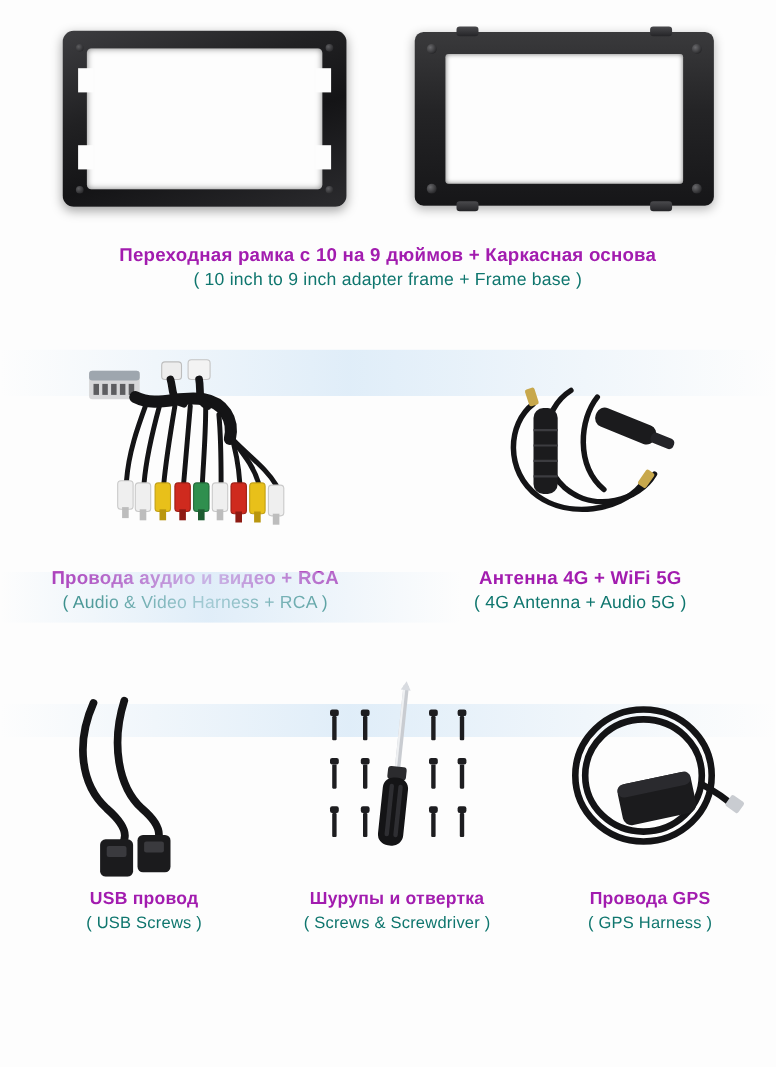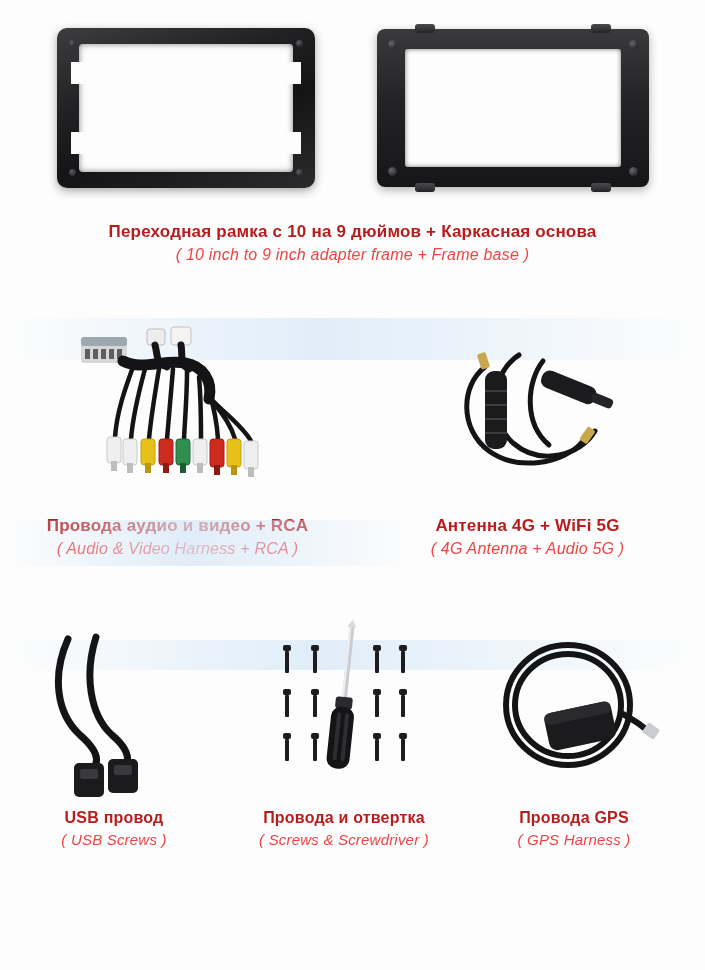--- a/index.html
+++ b/index.html
@@ -26,30 +26,29 @@
   
   .section {
     width: 100%;
     box-sizing: border-box;
   }
 
   .caption-ru {
     font-weight: bold;
     font-size: 17px;
     text-align: center;
-    color: #b91c1c;
+    color: #a21caf;
     letter-spacing: 0.2px;
   }
   .caption-en {
     font-size: 16px;
     text-align: center;
-    color: #ef4444;
+    color: #0f766e;
     margin-top: 4px;
     letter-spacing: 0.2px;
-    font-style: italic;
   }
 
   
   #section-frames {
     padding-top: 28px;
   }
   .frames-row {
     display: flex;
     justify-content: center;
     gap: 62px;
@@ -159,21 +158,21 @@
     justify-content: center;
     width: 100%;
     position: relative;
   }
   .cell .caption-ru { margin-top: 12px; }
 
   
   #section-accessories {
     margin-top: 56px;
     display: flex;
-    justify-content: flex-start;
+    justify-content: flex-end;
     gap: 2px;
   }
   .cell-sm {
     width: 228px;
     display: flex;
     flex-direction: column;
     align-items: center;
   }
   .cell-sm .photo-box { height: 185px; }
   .cell-sm .caption-ru { margin-top: 10px; font-size: 16px;}
@@ -416,21 +415,21 @@
               <rect x="150" y="72" width="8" height="6" rx="2"></rect>
               <rect x="152" y="78" width="4" height="22" rx="1"></rect>
             </g>
             <g>
               <rect x="150" y="116" width="8" height="6" rx="2"></rect>
               <rect x="152" y="122" width="4" height="22" rx="1"></rect>
             </g>
           </g>
         </svg>
       </div>
-      <div class="caption-ru">Провода и отвертка</div>
+      <div class="caption-ru">Шурупы и отвертка</div>
       <div class="caption-en">( Screws &amp; Screwdriver )</div>
     </div>
 
     <div class="cell-sm">
       <div class="photo-box">
         <svg width="180" height="180" viewBox="0 0 180 180">
 
           <ellipse cx="84" cy="88" rx="62" ry="60" fill="none" stroke="#141416" stroke-width="6"></ellipse>
           <ellipse cx="84" cy="88" rx="53" ry="51" fill="none" stroke="#141416" stroke-width="6"></ellipse>
           <path d="M137 96 C152 104, 160 110, 166 116" fill="none" stroke="#141416" stroke-width="6" stroke-linecap="round"></path>

